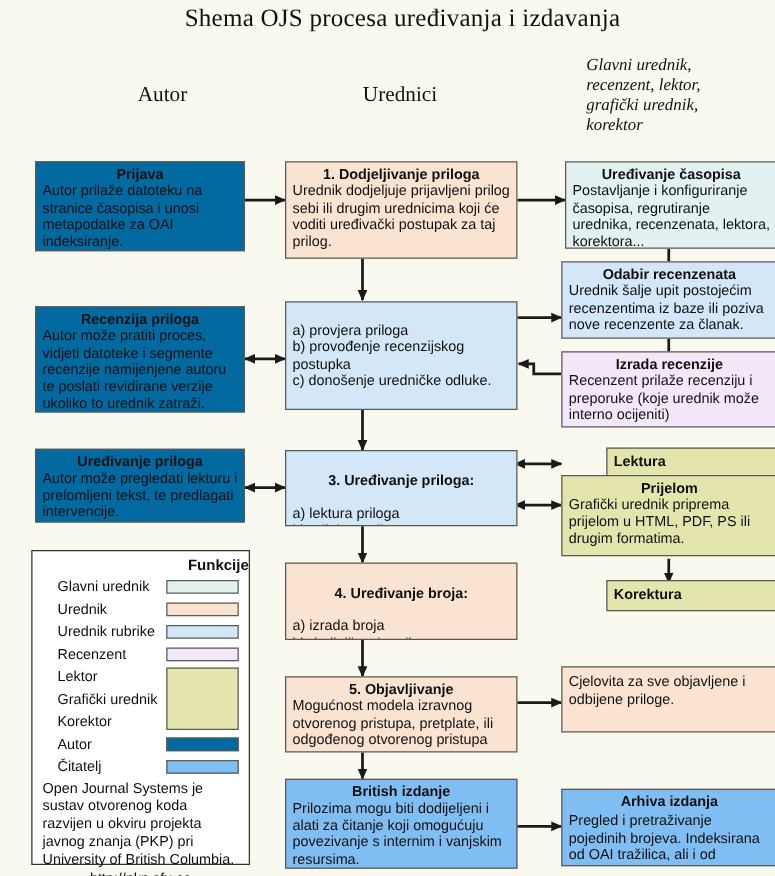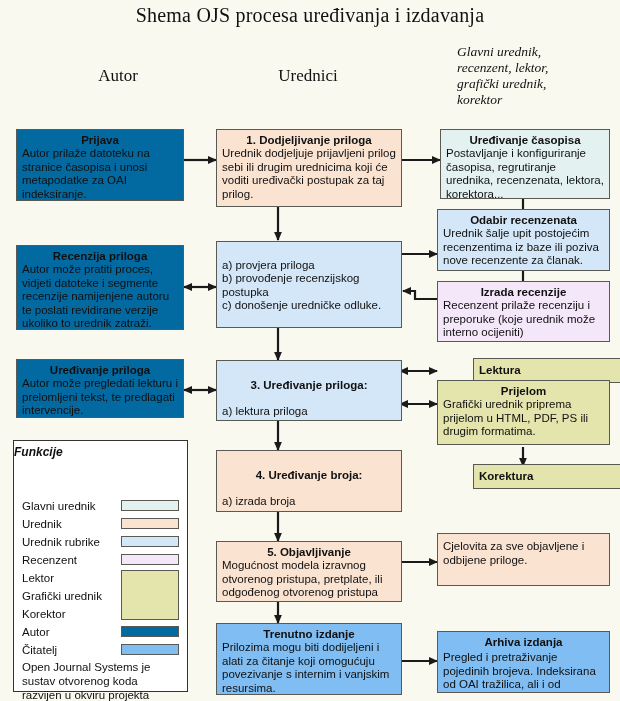--- a/index.html
+++ b/index.html
@@ -4,21 +4,21 @@
 <style>
   * { box-sizing: border-box; }
   html, body { margin:0; padding:0; }
   body {
     width:620px; height:701px;
     background:#faf9f0;
     font-family:"Liberation Sans", sans-serif;
     position:relative;
     overflow:hidden;
   }
-  #canvas { position:absolute; left:0; top:0; width:496px; height:701px; }
+  #canvas { position:absolute; left:12px; top:0; width:496px; height:701px; }
 
   .title {
     position:absolute; left:0; top:4px; width:620px;
     text-align:center;
     font-family:"Liberation Serif", serif;
     font-size:20px; color:#111; letter-spacing:0.2px;
   }
   .colhead {
     position:absolute;
     font-family:"Liberation Serif", serif;
@@ -54,24 +54,24 @@
 
   
   .legend {
     position:absolute;
     border:1.5px solid #333;
     background:#ffffff;
     font-size:11.5px;
     color:#101010;
   }
   .legend .lt {
-    display:block; text-align:left; font-weight:bold;
-    font-size:12px; padding:4px 0 2px 0;font-style:italic;
-  }
-  .legend .rows { position:relative; padding:0 8px;margin-top:36px; }
+    display:block; text-align:right; font-weight:bold;
+    font-size:12px; padding:4px 0 2px 14px;
+  }
+  .legend .rows { position:relative; padding:0 20px; }
   .legend .row {
     display:block; height:18px; line-height:18px; font-size:11.5px;
   }
   .sw {
     position:absolute; right:8px;
     border:1.5px solid #5a5a55;
   }
   .legend .note {
     display:block; padding:1px 8px 0 8px; line-height:14.2px; font-size:11.5px;
   }
@@ -207,21 +207,21 @@
 b) dodjeljivanje priloga
 c) određivanje sadržaja broja.</span>
   </div>
 
   <div class="box c-peach" style="left:216px; top:541px; width:186px; height:61px;">
     <span class="bt">5. Objavljivanje</span>
     <span class="bd">Mogućnost modela izravnog otvorenog pristupa, pretplate, ili odgođenog otvorenog pristupa</span>
   </div>
 
   <div class="box c-strong" style="left:216px; top:623px; width:186px; height:72px;">
-    <span class="bt">Trenutno izdanje</span>
+    <span class="bt">British izdanje</span>
     <span class="bd">Prilozima mogu biti dodijeljeni i alati za čitanje koji omogućuju povezivanje s internim i vanjskim resursima.</span>
   </div>
 
   <div class="box c-cyan" style="left:440px; top:129px; width:170px; height:70px;">
     <span class="bt">Uređivanje časopisa</span>
     <span class="bd">Postavljanje i konfiguriranje časopisa, regrutiranje urednika, recenzenata, lektora, korektora...</span>
   </div>
 
   <div class="box c-blue" style="left:437px; top:209px; width:173px; height:62px;">
     <span class="bt">Odabir recenzenata</span>

